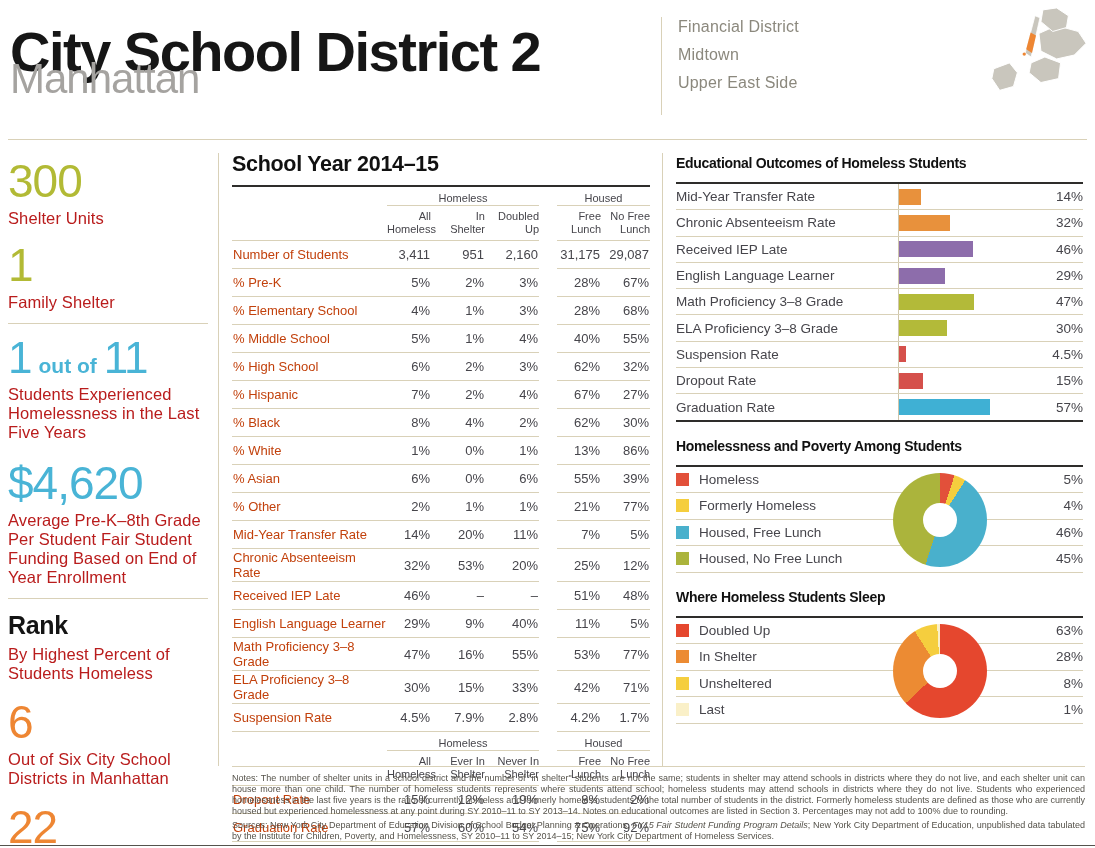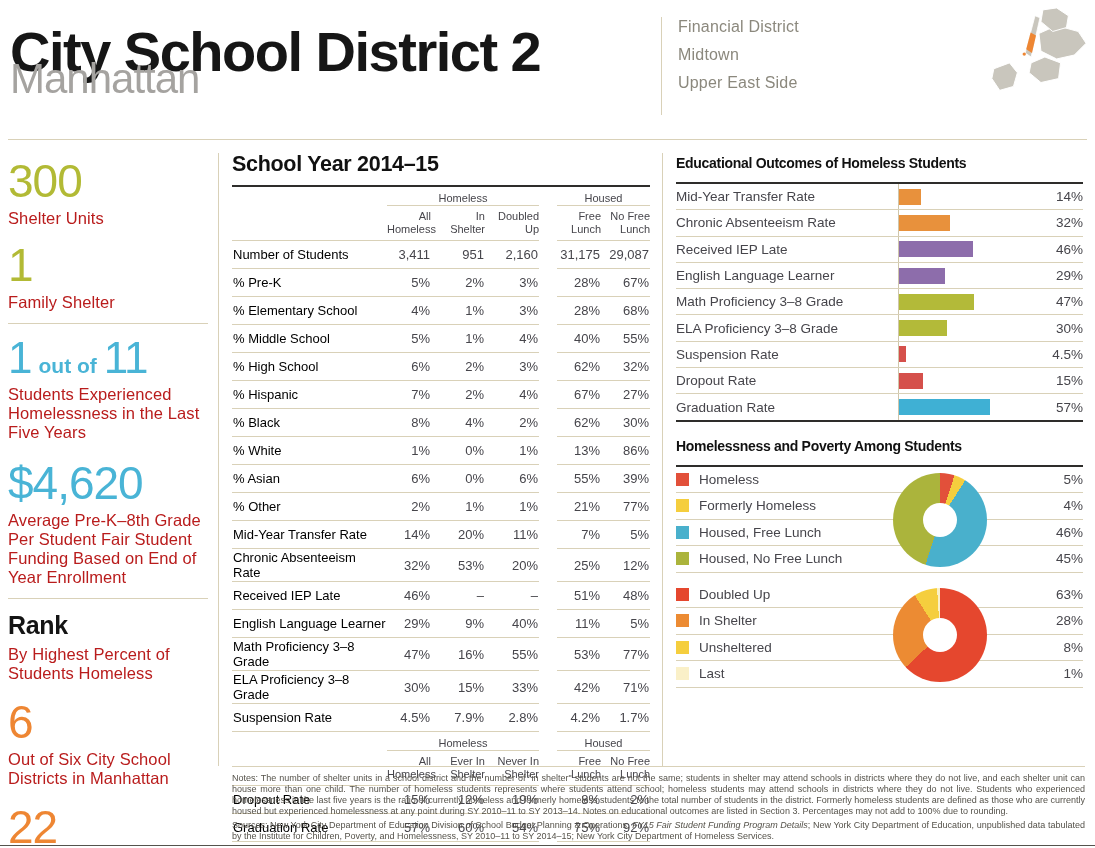--- a/index.html
+++ b/index.html
@@ -36,21 +36,21 @@
   .tablecol{position:absolute;left:232px;top:150px;width:418px;}
   .ttitle{font-size:21.5px;font-weight:bold;color:#111;letter-spacing:-.3px;
     border-bottom:2px solid #2e2d2b;padding:2px 0 8px;}
   table{border-collapse:collapse;table-layout:fixed;width:418px;}
   col.c-lab{width:155px;} col.c-n1{width:44px;} col.c-n2{width:54px;} col.c-n3{width:54px;}
   col.c-gap{width:18px;} col.c-n4{width:44px;} col.c-n5{width:49px;}
   .grouphead{font-size:11px;color:#46454b;text-align:center;border-bottom:1px solid #d9d1b8;
     padding:5px 0 1px;}
   .colhead{font-size:11px;color:#46454b;text-align:right;white-space:pre-line;
     line-height:12.5px;padding:4px 0 5px;vertical-align:bottom;}
-  td.rlabel{font-size:13px;color:#000000;text-align:left;border-top:1px solid #d9d1b8;height:25px;}
+  td.rlabel{font-size:13px;color:#c2410c;text-align:left;border-top:1px solid #d9d1b8;height:25px;}
   td.num{font-size:13px;text-align:right;border-top:1px solid #d9d1b8;height:25px;}
   td.gapcol{border:none;}
   tbody tr:last-child td:not(.gapcol){border-bottom:1px solid #d9d1b8;}
   
   .rightcol{position:absolute;left:676px;top:148px;width:407px;}
   .rhead{border-bottom:2px solid #2e2d2b;padding:3px 0 6px;}
   .rtitle{font-size:14px;font-weight:bold;color:#111;line-height:25px;
     letter-spacing:-.3px;max-width:330px;margin:0;}
   .barrow{display:flex;align-items:center;height:25.3px;border-bottom:1px solid #d9d1b8;}
   .barrow:last-child{border-bottom:2px solid #2e2d2b;}
@@ -477,20 +477,23 @@
         </div>
         <div class="legrow">
           <div class="swatch" style="background: rgb(171, 180, 60);"></div>
           <div class="llabel">Housed, No Free Lunch</div>
           <div class="lval">45%</div>
         </div>
       </div>
   </div>
 
   <div class="dsection">
+    <div class="rhead">
+      <h2 class="rtitle">Where Homeless Students Sleep</h2>
+    </div>
     <div class="legend" id="legend2">
       <div class="donut" id="donut2" style="background: conic-gradient(rgb(229, 71, 46) 0deg, rgb(229, 71, 46) 226.8deg, rgb(236, 139, 51) 226.8deg, rgb(236, 139, 51) 327.6deg, rgb(245, 206, 62) 327.6deg, rgb(245, 206, 62) 356.4deg, rgb(250, 240, 200) 356.4deg, rgb(250, 240, 200) 360deg);"></div>
     <div class="legrow">
           <div class="swatch" style="background: rgb(229, 71, 46);"></div>
           <div class="llabel">Doubled Up</div>
           <div class="lval">63%</div>
         </div>
         <div class="legrow">
           <div class="swatch" style="background: rgb(236, 139, 51);"></div>
           <div class="llabel">In Shelter</div>

